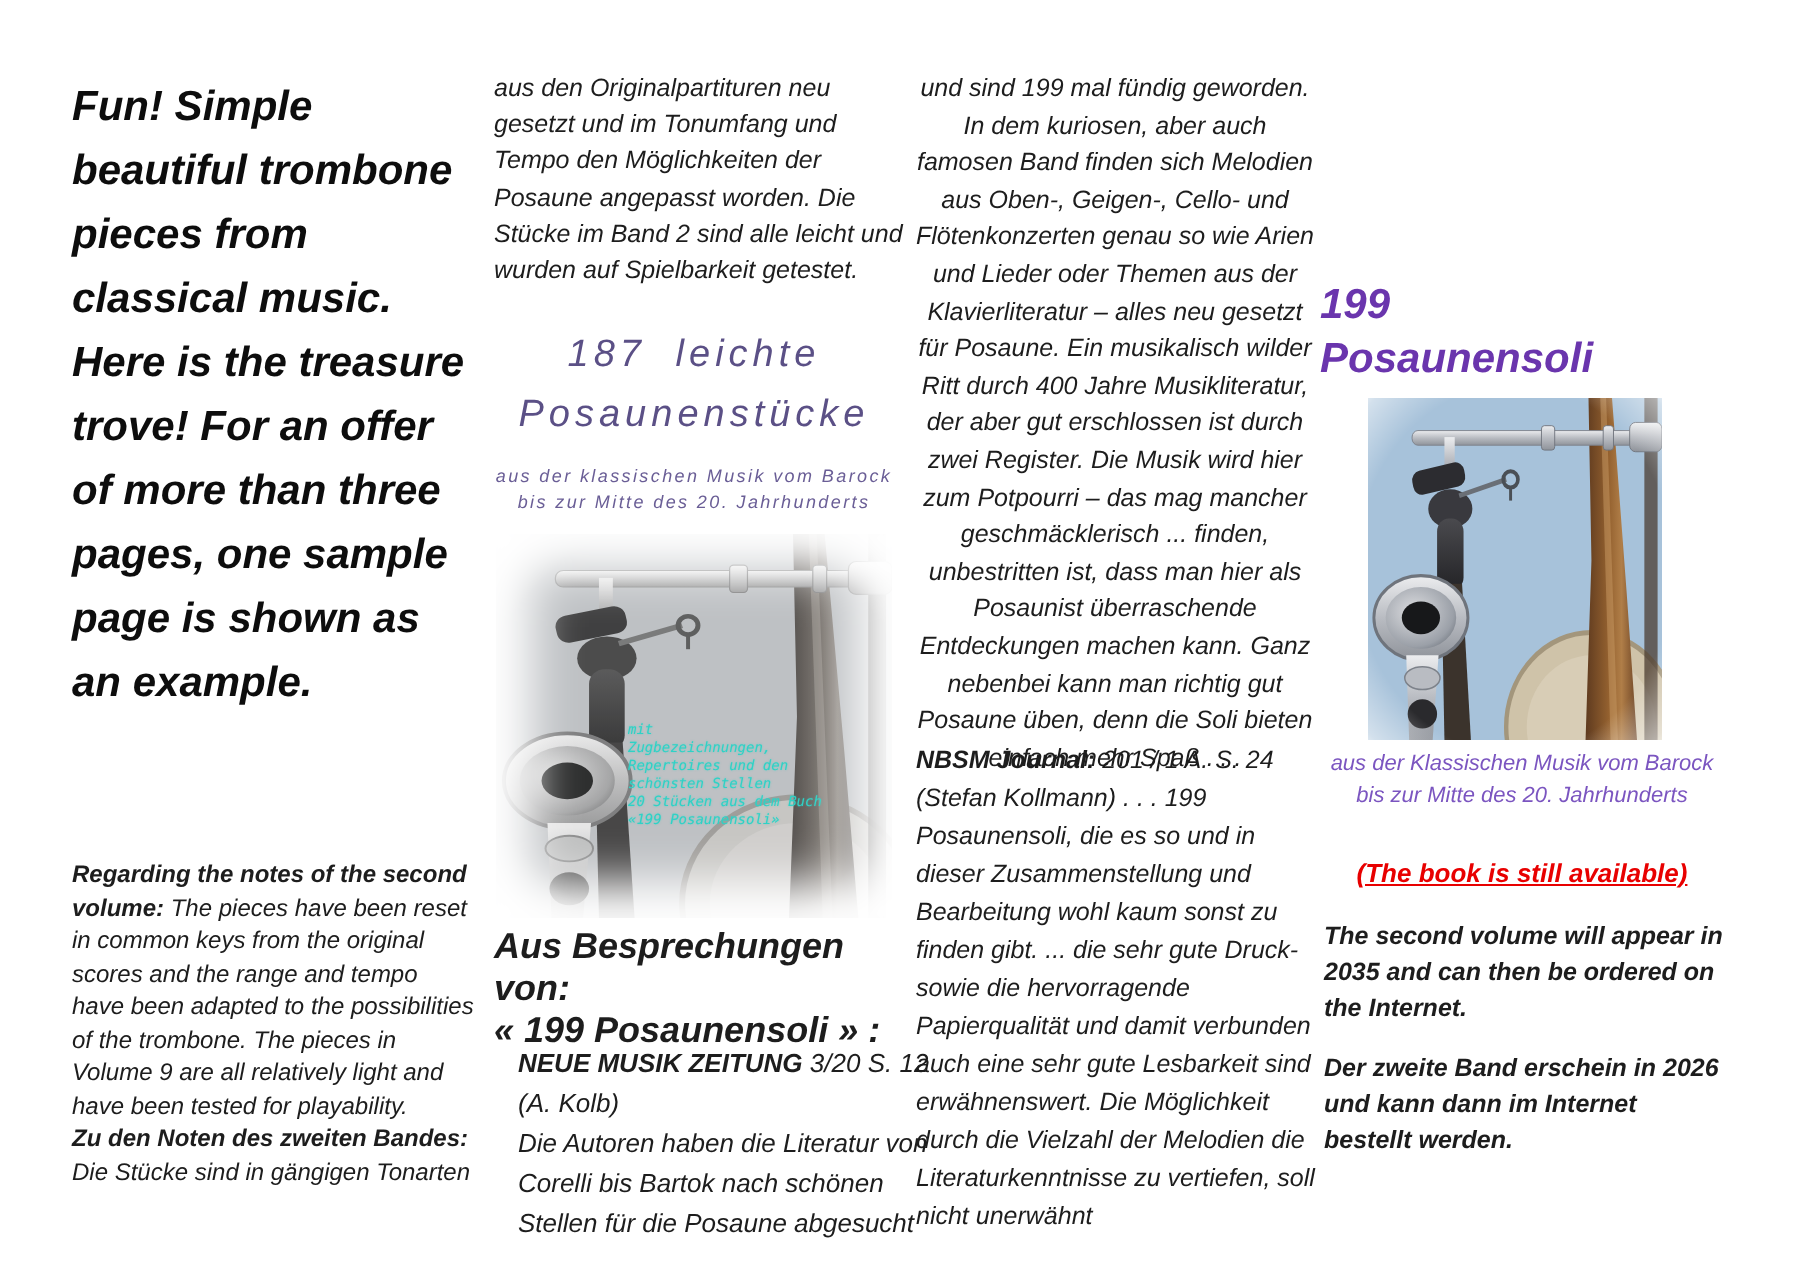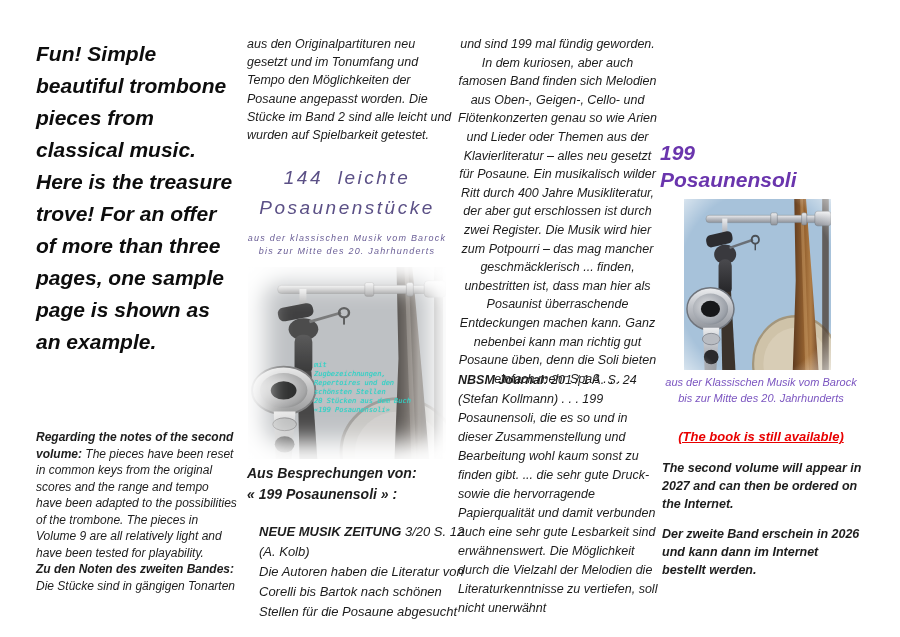--- a/index.html
+++ b/index.html
@@ -48,21 +48,21 @@
     content:"";position:absolute;inset:0;
     box-shadow:inset 0 0 24px 18px #ffffff;pointer-events:none;
   }
   .cover-overlay{
     position:absolute;left:66px;top:94px;width:120px;
     font-family:"DejaVu Sans Mono","Liberation Mono",monospace;
     font-size:7px;line-height:9px;color:#2ed2c6;
     text-shadow:0 0 1px rgba(46,210,198,.6);
   }
   .cover-overlay span{display:block;}
-  .c2-reviews-h{left:247px;top:463px;width:206px;font-weight:bold;font-size:14px;line-height:21px;margin:0;}
+  .c2-reviews-h{left:247px;top:463px;width:206px;font-weight:bold;font-size:18px;line-height:21px;margin:0;}
   .c2-reviews-h span{display:block;}
   .c2-review{left:247px;top:510px;width:206px;font-size:13px;line-height:20px;margin:12px;}
   
   .c3-p1{left:458px;top:35px;width:199px;line-height:18.6px;text-align:center;}
   .c3-p2{left:458px;top:371px;width:201px;line-height:19px;}
   
   .c4-p1{left:662px;top:35px;width:201px;line-height:19px;}
   .c4-title{
     left:660px;top:139px;width:200px;
     font-size:21px;font-weight:bold;line-height:27px;color:#6a35ad;margin:0;
@@ -148,21 +148,21 @@
 </svg>
 
 <div class="page">
 
   <h1 class="abs headline">Fun! Simple beautiful trombone pieces from classical music. Here is the treasure trove! For an offer of more than three pages, one sample page is shown as an example.</h1>
   <p class="abs c1-body c1-p1"><span class="lead-bold">Regarding the notes of the second volume:</span><span> The pieces have been reset in common keys from the original scores and the range and tempo have been adapted to the possibilities of the trombone. The pieces in Volume 9 are all relatively light and have been tested for playability.</span></p>
   <p class="abs c1-body c1-p2"><span class="block-bold">Zu den Noten des zweiten Bandes:</span><span>Die Stücke sind in gängigen Tonarten</span></p>
 
   <p class="abs body c2-p1">aus den Originalpartituren neu gesetzt und im Tonumfang und Tempo den Möglichkeiten der Posaune angepasst worden. Die Stücke im Band 2 sind alle leicht und wurden auf Spielbarkeit getestet.</p>
   <h2 class="abs c2-title">
-      <span class="t1">144 leichte</span>
+      <span class="t1">187 leichte</span>
       <span class="t2">Posaunenstücke</span>
     </h2>
   <p class="abs c2-subtitle">
       <span style="display:block">aus der klassischen Musik vom Barock</span>
       <span style="display:block">bis zur Mitte des 20. Jahrhunderts</span>
     </p>
 
   <div class="abs photo photo-faded">
     <div class="artwrap">
       <svg viewBox="0 0 200 210" preserveAspectRatio="none">
@@ -199,16 +199,16 @@
           <use href="#trombone-photo"></use>
         </svg>
     </div>
   </div>
 
   <p class="abs c4-caption">
       <span style="display:block">aus der Klassischen Musik vom Barock</span>
       <span style="display:block">bis zur Mitte des 20. Jahrhunderts</span>
     </p>
   <p class="abs c4-red">(The book is still available)</p>
-  <p class="abs c4-bold">The second volume will appear in 2027 and can then be ordered on the Internet.</p>
+  <p class="abs c4-bold">The second volume will appear in 2035 and can then be ordered on the Internet.</p>
   <p class="abs c4-bold c4-bold2">Der zweite Band erschein in 2026 und kann dann im Internet bestellt werden.</p>
 
 </div>
 
 </body></html>

